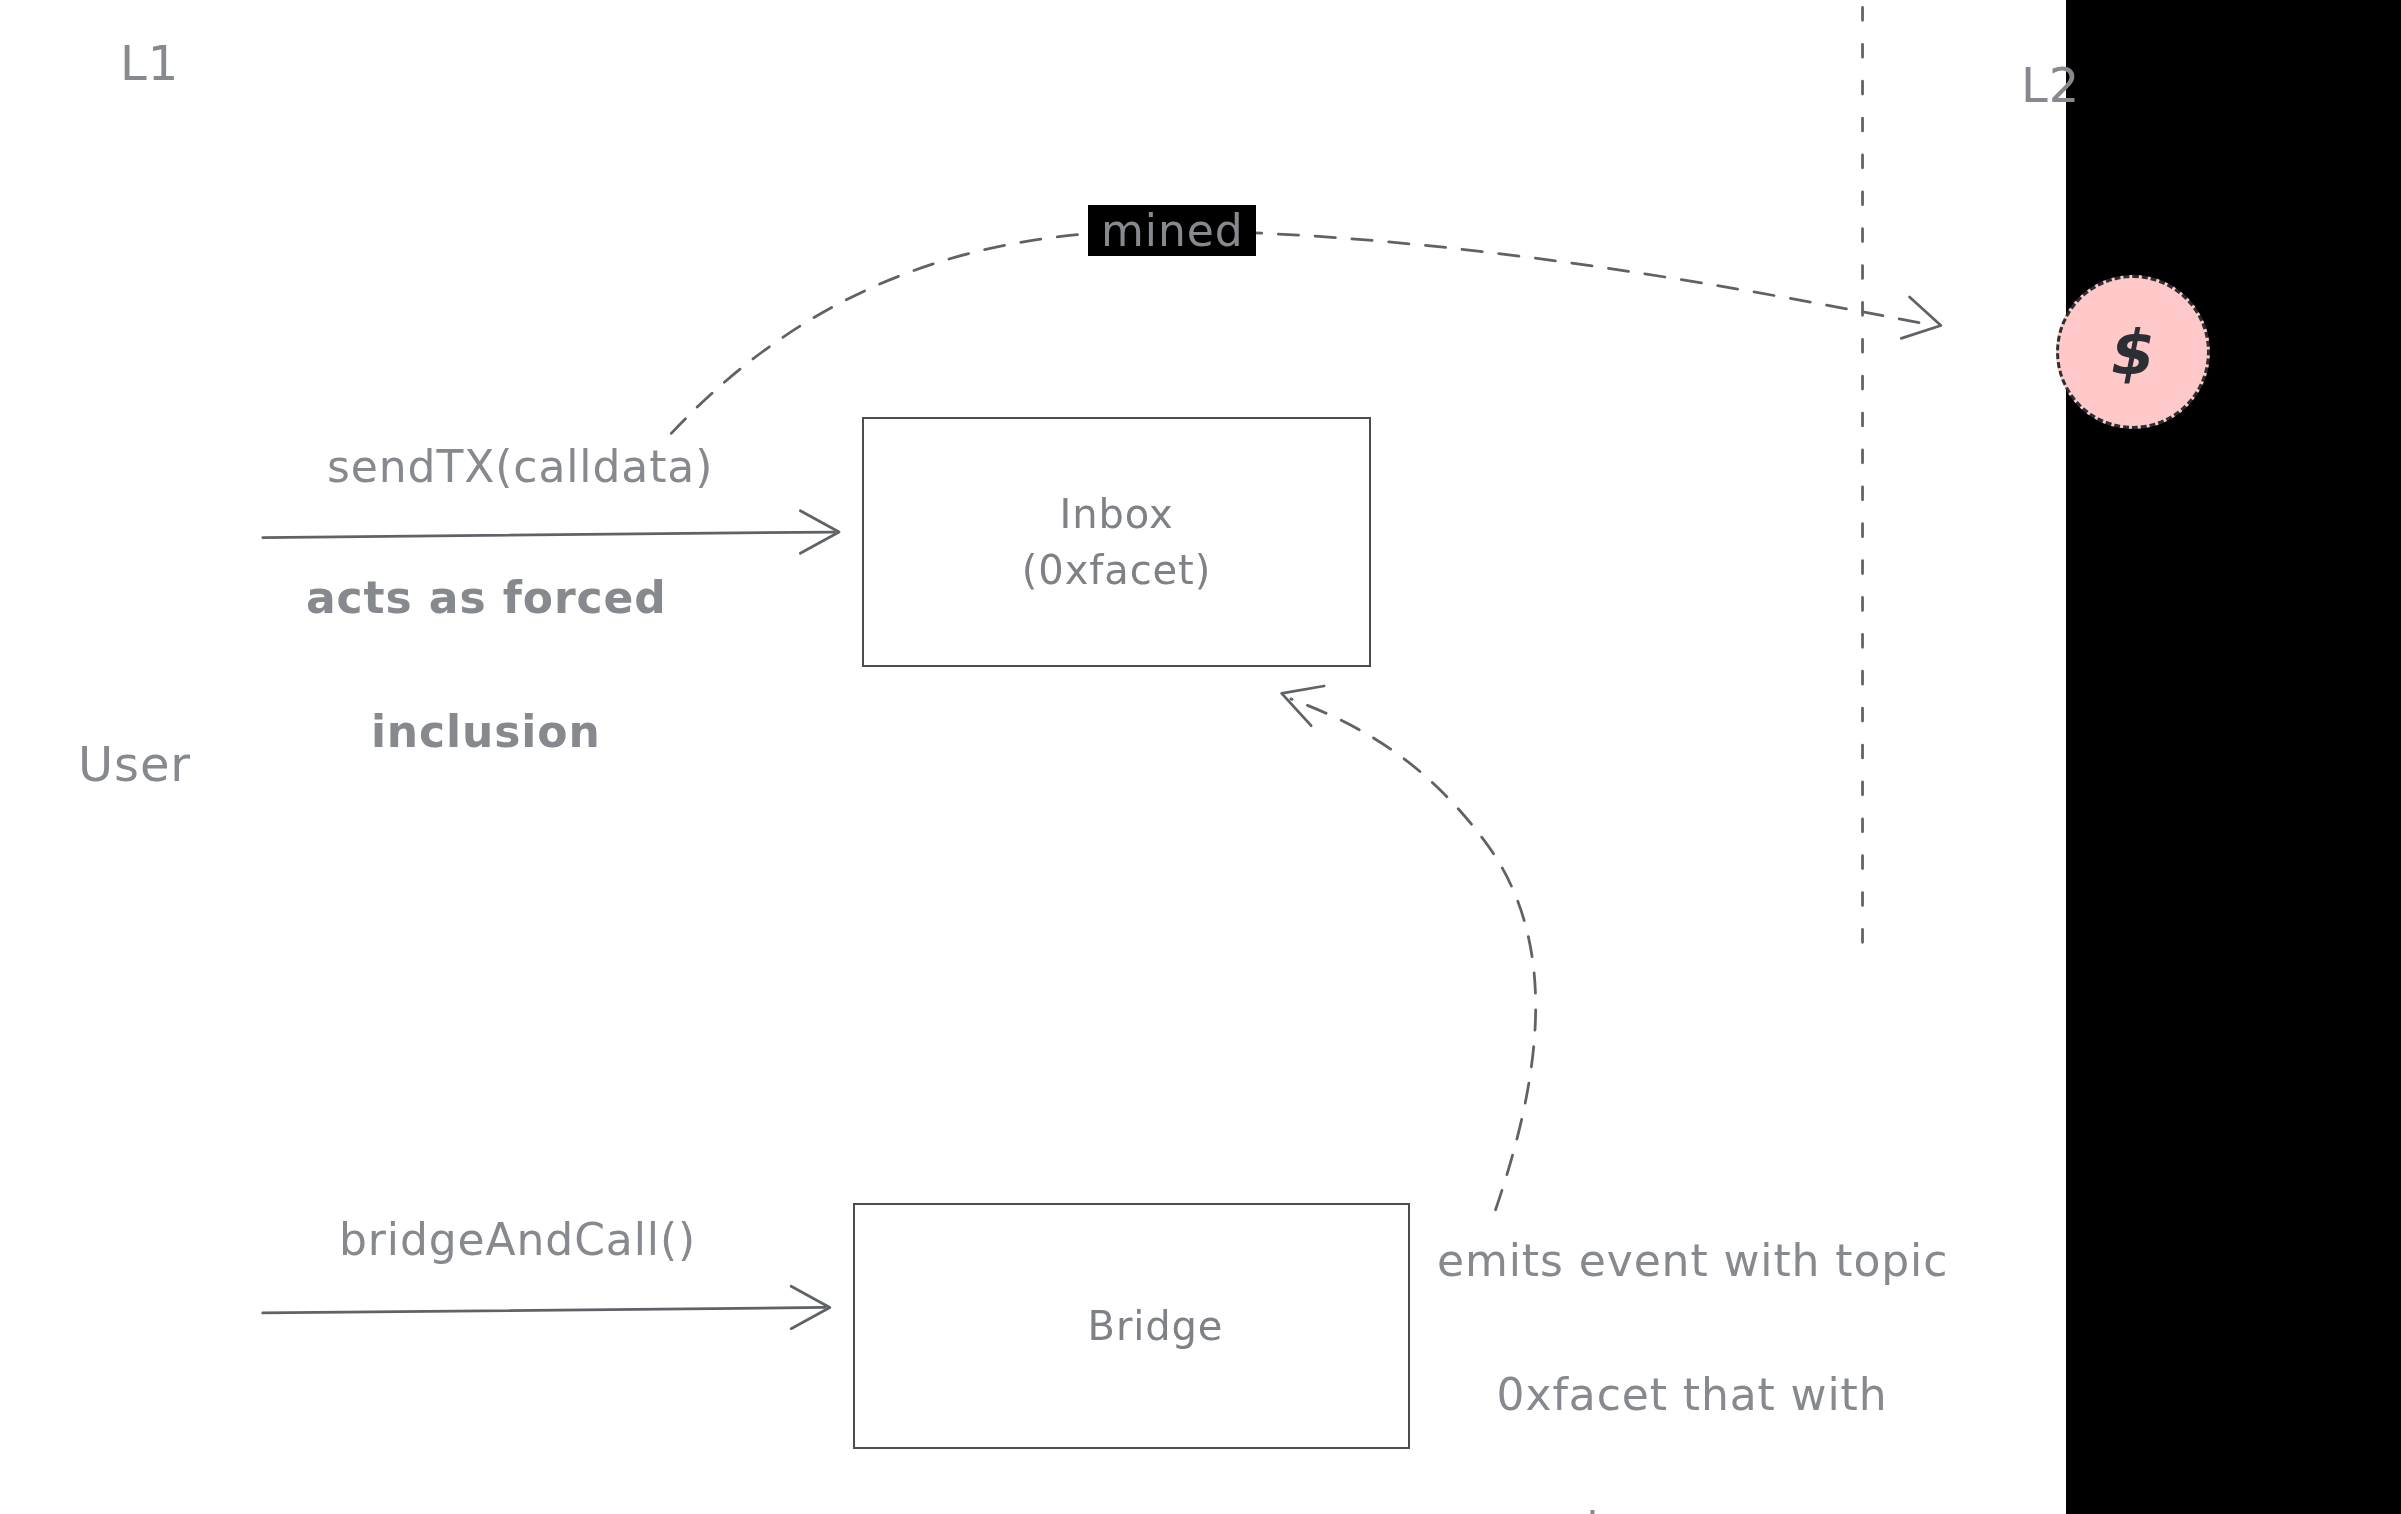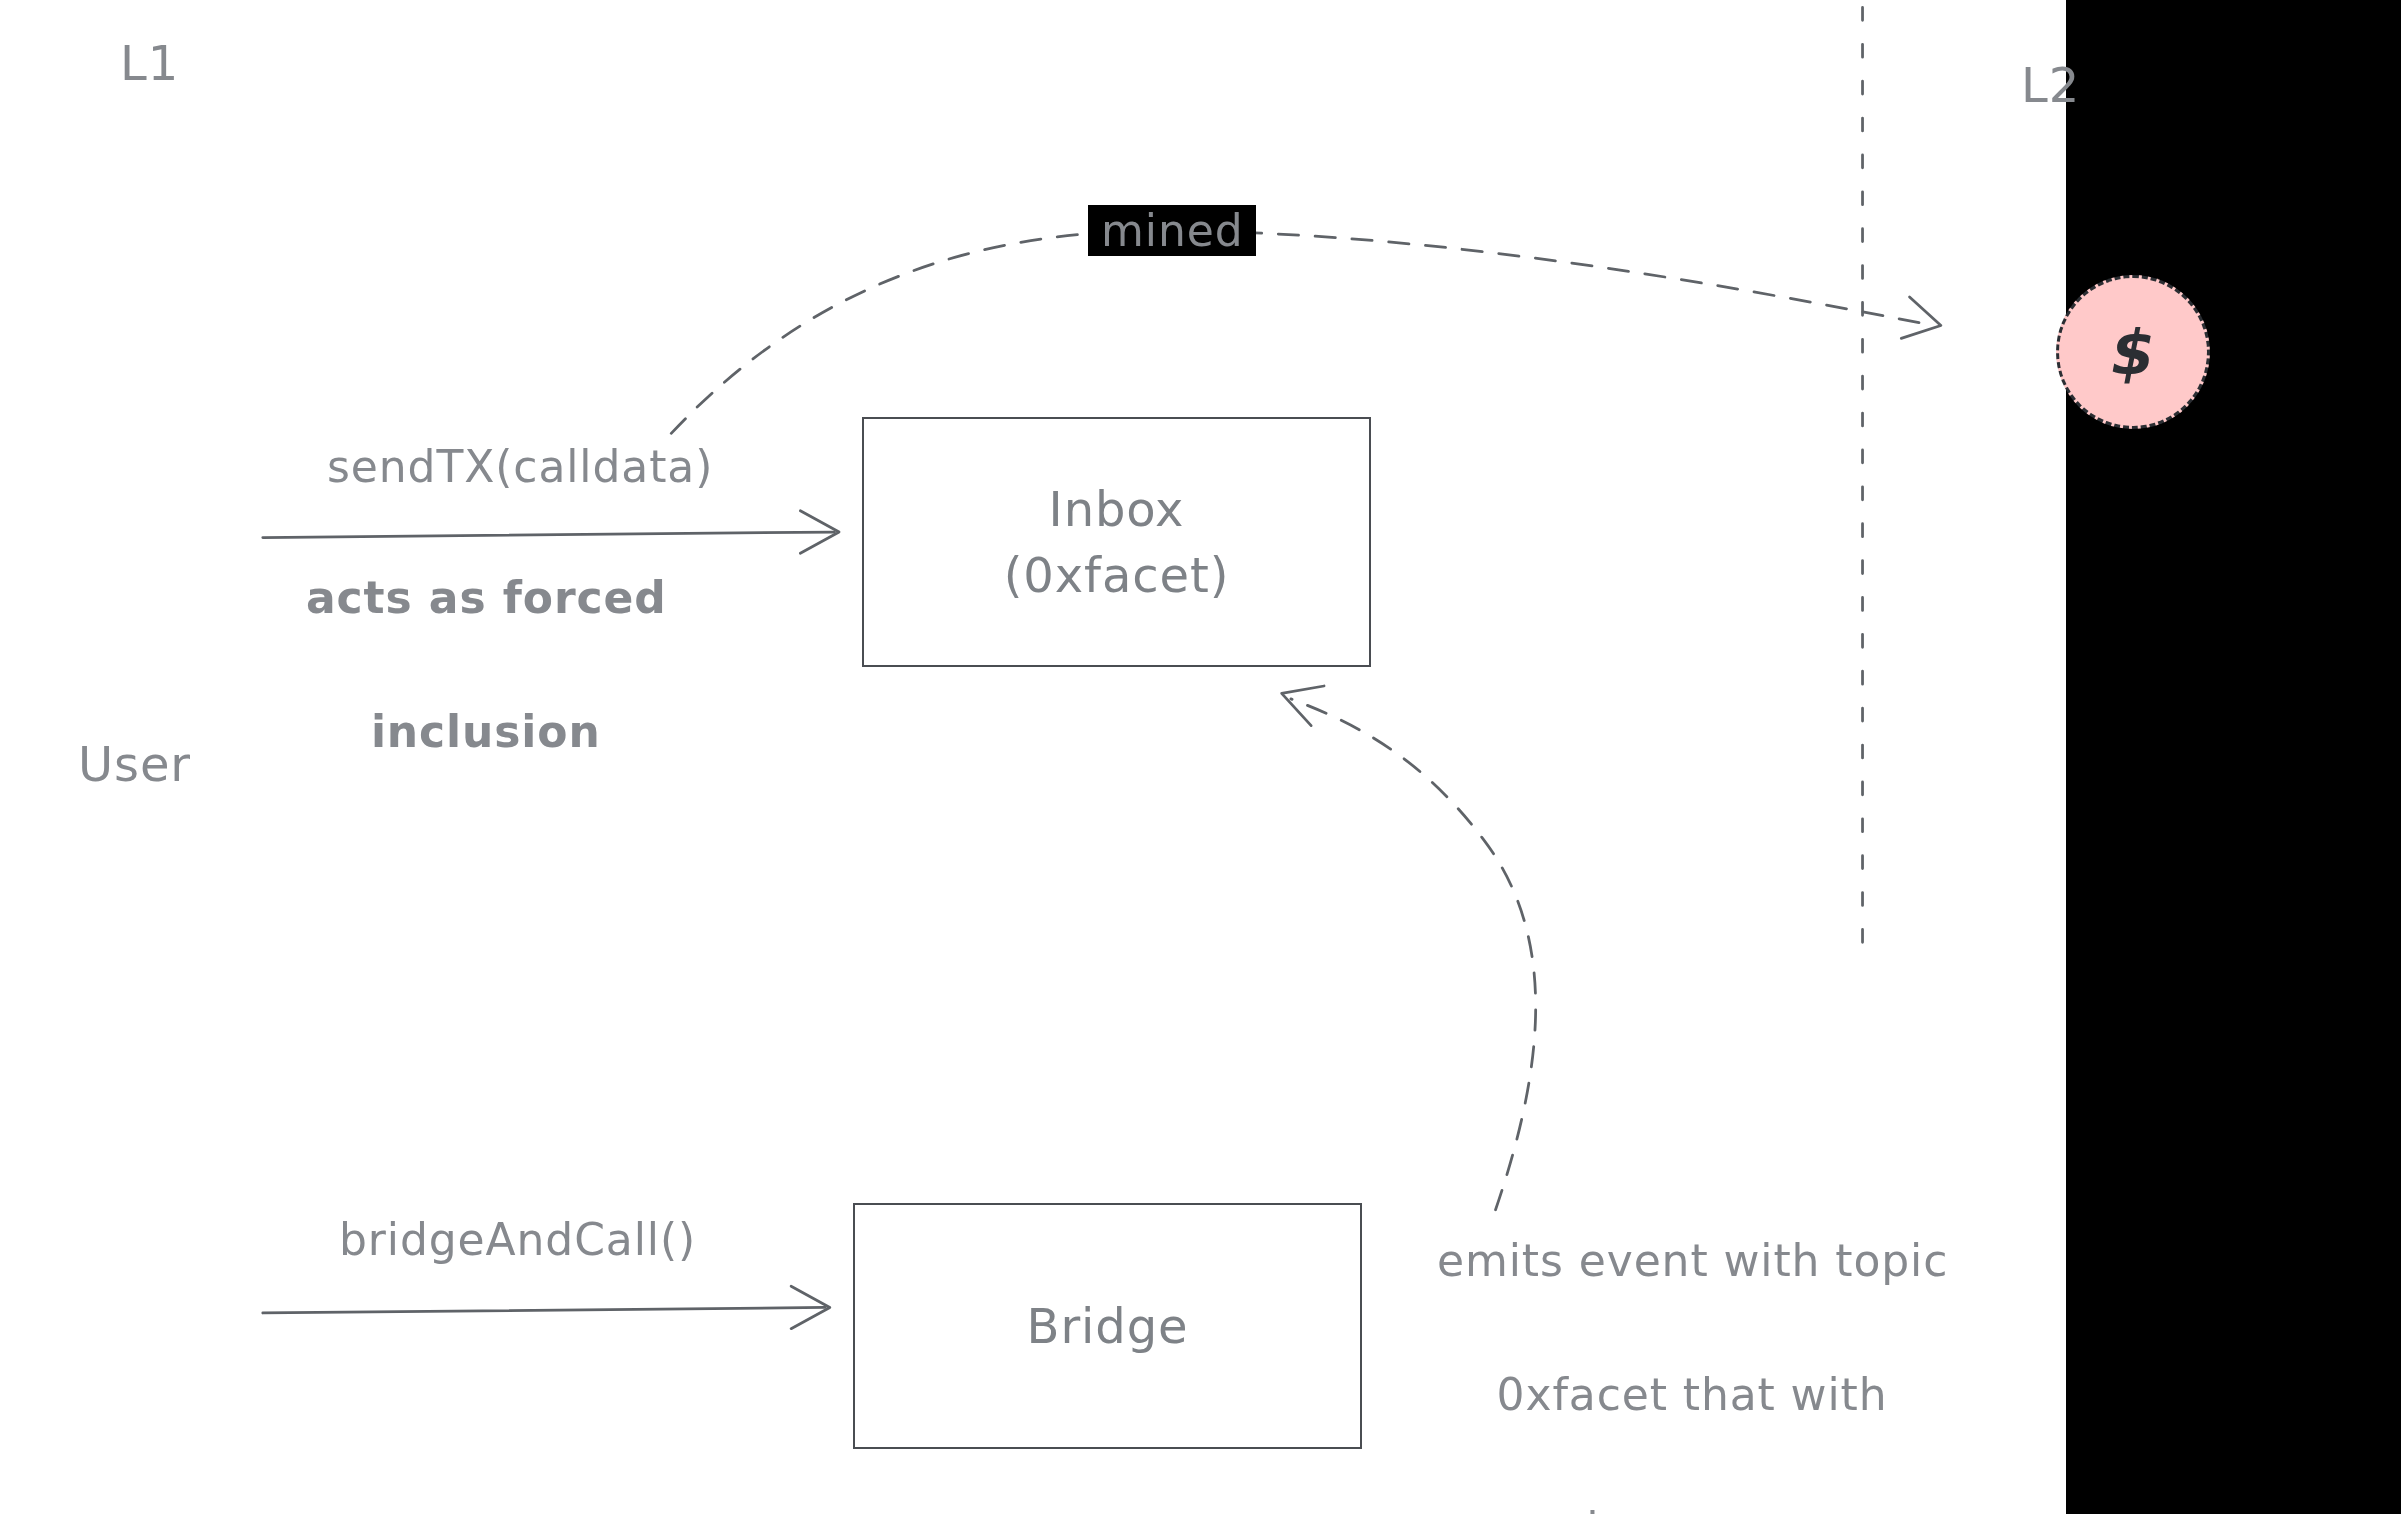--- a/index.html
+++ b/index.html
@@ -5,21 +5,21 @@
   html,body{margin:0;padding:0;background:#000;width:2401px;height:1514px;overflow:hidden;}
   .stage{position:relative;width:2066px;height:1514px;background:#ffffff;
          font-family:"DejaVu Sans", sans-serif;}
   svg.layer{position:absolute;left:0;top:0;}
   .stroke{stroke:#5f6368;stroke-width:3;fill:none;stroke-linecap:round;stroke-linejoin:round;}
   .dashed{stroke-dasharray:22 18;}
   .dotted{stroke-dasharray:14 26;}
   .label{position:absolute;color:#86898e;font-size:44px;letter-spacing:0.9px;white-space:pre;}
   .label.onpath{background:#000;padding:0 13px;}
   .box{position:absolute;border:2.8px solid #4a4d52;display:flex;flex-direction:column;
-       align-items:center;justify-content:center;gap:9.2px;color:#7e8287;font-size:48px;
+       align-items:center;justify-content:center;gap:9.2px;color:#7e8287;font-size:40px;
        letter-spacing:0.9px;background:transparent;}
   .circle{position:absolute;width:148px;height:148px;border-radius:50%;
           background:#ffc9c9;border:3.7px dashed #2b2e33;display:flex;align-items:center;
           justify-content:center;color:#2b2e33;font-size:63px;font-style:italic;font-weight:bold;}
   .multiline{line-height:67px;}
 </style>
 </head>
 <body>
 
 <div class="stage">
@@ -57,21 +57,21 @@
     <span>Inbox</span>
     <span>(0xfacet)</span>
   </div>
 
   <div class="circle" style="left:2056px;top:275px;">
     <span>$</span>
   </div>
 
   <div class="label" style="left:339px;top:1214px;">bridgeAndCall()</div>
 
-  <div class="box" style="left:853px;top:1203px;width:505px;height:242px;">
+  <div class="box" style="left:853px;top:1203px;width:505px;height:242px;padding-left:48px;">
     <span>Bridge</span>
   </div>
 
   <div class="label multiline" style="left:1437px;top:1227px;"><span>emits event with topic</span><br>
     <span>0xfacet that with</span><br>
     <span>read</span>
   </div>
 
 </div>
 

